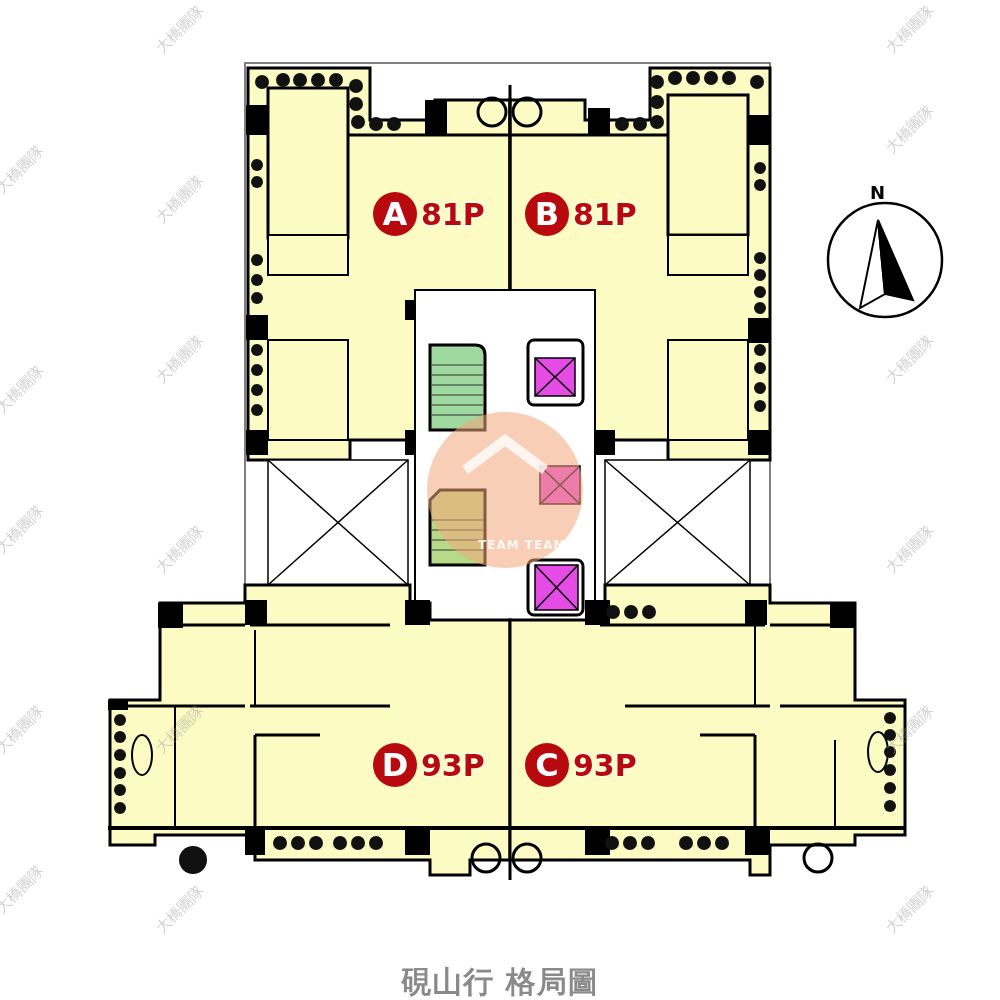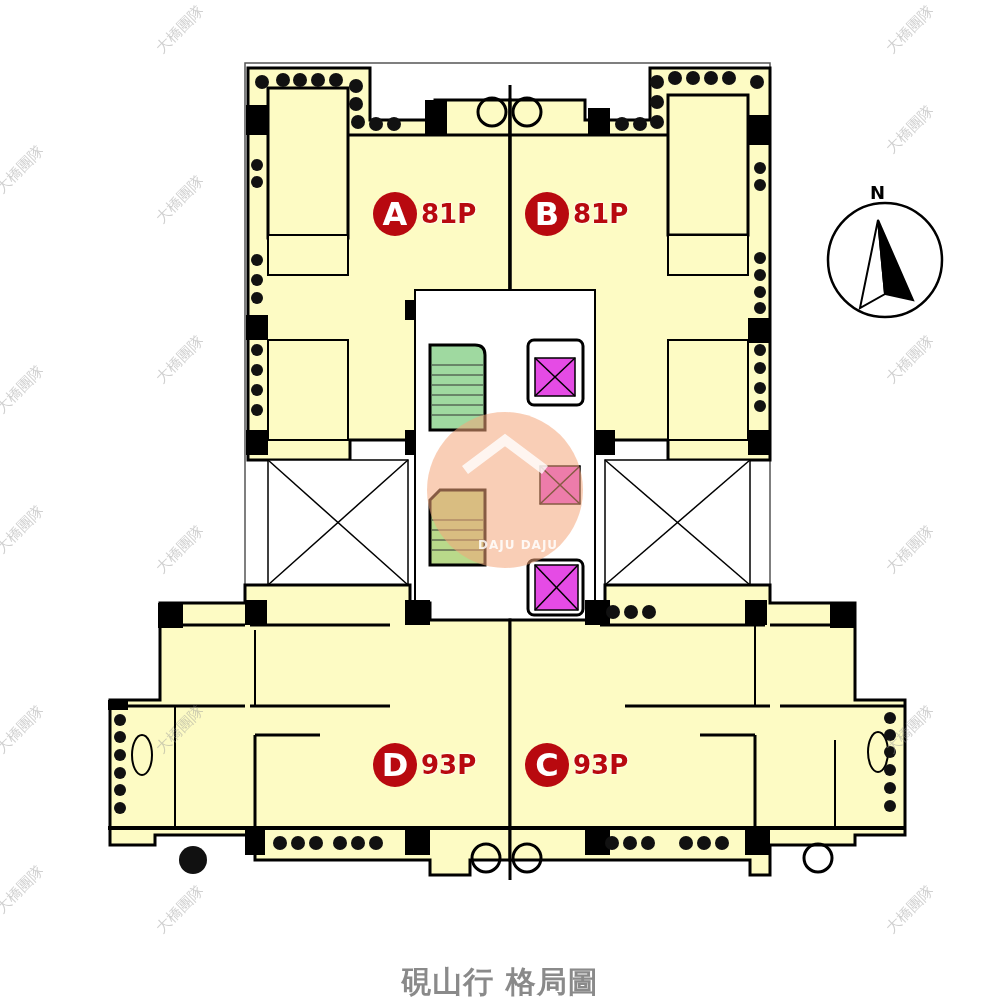--- a/index.html
+++ b/index.html
@@ -4,21 +4,21 @@
 <style>
   html, body { margin: 0; padding: 0; background: #ffffff; }
   body { width: 1000px; height: 1000px; position: relative; overflow: hidden;
          font-family: "DejaVu Sans", "Liberation Sans", sans-serif; }
   #plan { position: absolute; left: 0; top: 0; width: 1000px; height: 1000px; }
   .unit-label { position: absolute; display: flex; align-items: center; gap: 4px; }
   .unit-badge { width: 44px; height: 44px; border-radius: 50%; background: #b8090f;
                 color: #fff; font-weight: bold; font-size: 32px; display: flex;
                 align-items: center; justify-content: center;
                 font-family: "DejaVu Sans", sans-serif; }
-  .unit-size { color: #b8090f; font-weight: bold; font-size: 26px;
+  .unit-size { color: #b8090f; font-weight: bold; font-size: 30px;
                font-family: "DejaVu Sans", sans-serif;
                text-shadow: 0 0 3px #fff, 0 0 3px #fff; }
   .caption { position: absolute; left: 0; width: 1000px; top: 962px; text-align: center;
              font-size: 30px; color: #8a8a8a; font-weight: bold;
              font-family: "DejaVu Sans", sans-serif; letter-spacing: 1px; }
   .compass-n { position: absolute; left: 870px; top: 182px; font-size: 18px; font-weight: bold;
                color: #000; font-family: "DejaVu Sans", sans-serif; }
   .logo-text { position: absolute; left: 478px; top: 538px; font-size: 12px; font-weight: bold;
                color: rgba(255,255,255,0.85); letter-spacing: 1px;
                font-family: "DejaVu Sans", sans-serif; }
@@ -250,21 +250,21 @@
 <div class="wm" style="left:-10px;top:520px;">大橋團隊</div>
 <div class="wm" style="left:150px;top:540px;">大橋團隊</div>
 <div class="wm" style="left:880px;top:540px;">大橋團隊</div>
 <div class="wm" style="left:-10px;top:720px;">大橋團隊</div>
 <div class="wm" style="left:150px;top:720px;">大橋團隊</div>
 <div class="wm" style="left:880px;top:720px;">大橋團隊</div>
 <div class="wm" style="left:-10px;top:880px;">大橋團隊</div>
 <div class="wm" style="left:150px;top:900px;">大橋團隊</div>
 <div class="wm" style="left:880px;top:900px;">大橋團隊</div>
 
-<div class="logo-text">DAJU DAJU</div>
+<div class="logo-text">TEAM TEAM</div>
 
 <div class="unit-label" style="left:373px;top:192px;">
   <div class="unit-badge">A</div>
   <div class="unit-size">81P</div>
 </div>
 <div class="unit-label" style="left:525px;top:192px;">
   <div class="unit-badge">B</div>
   <div class="unit-size">81P</div>
 </div>
 <div class="unit-label" style="left:373px;top:743px;">

